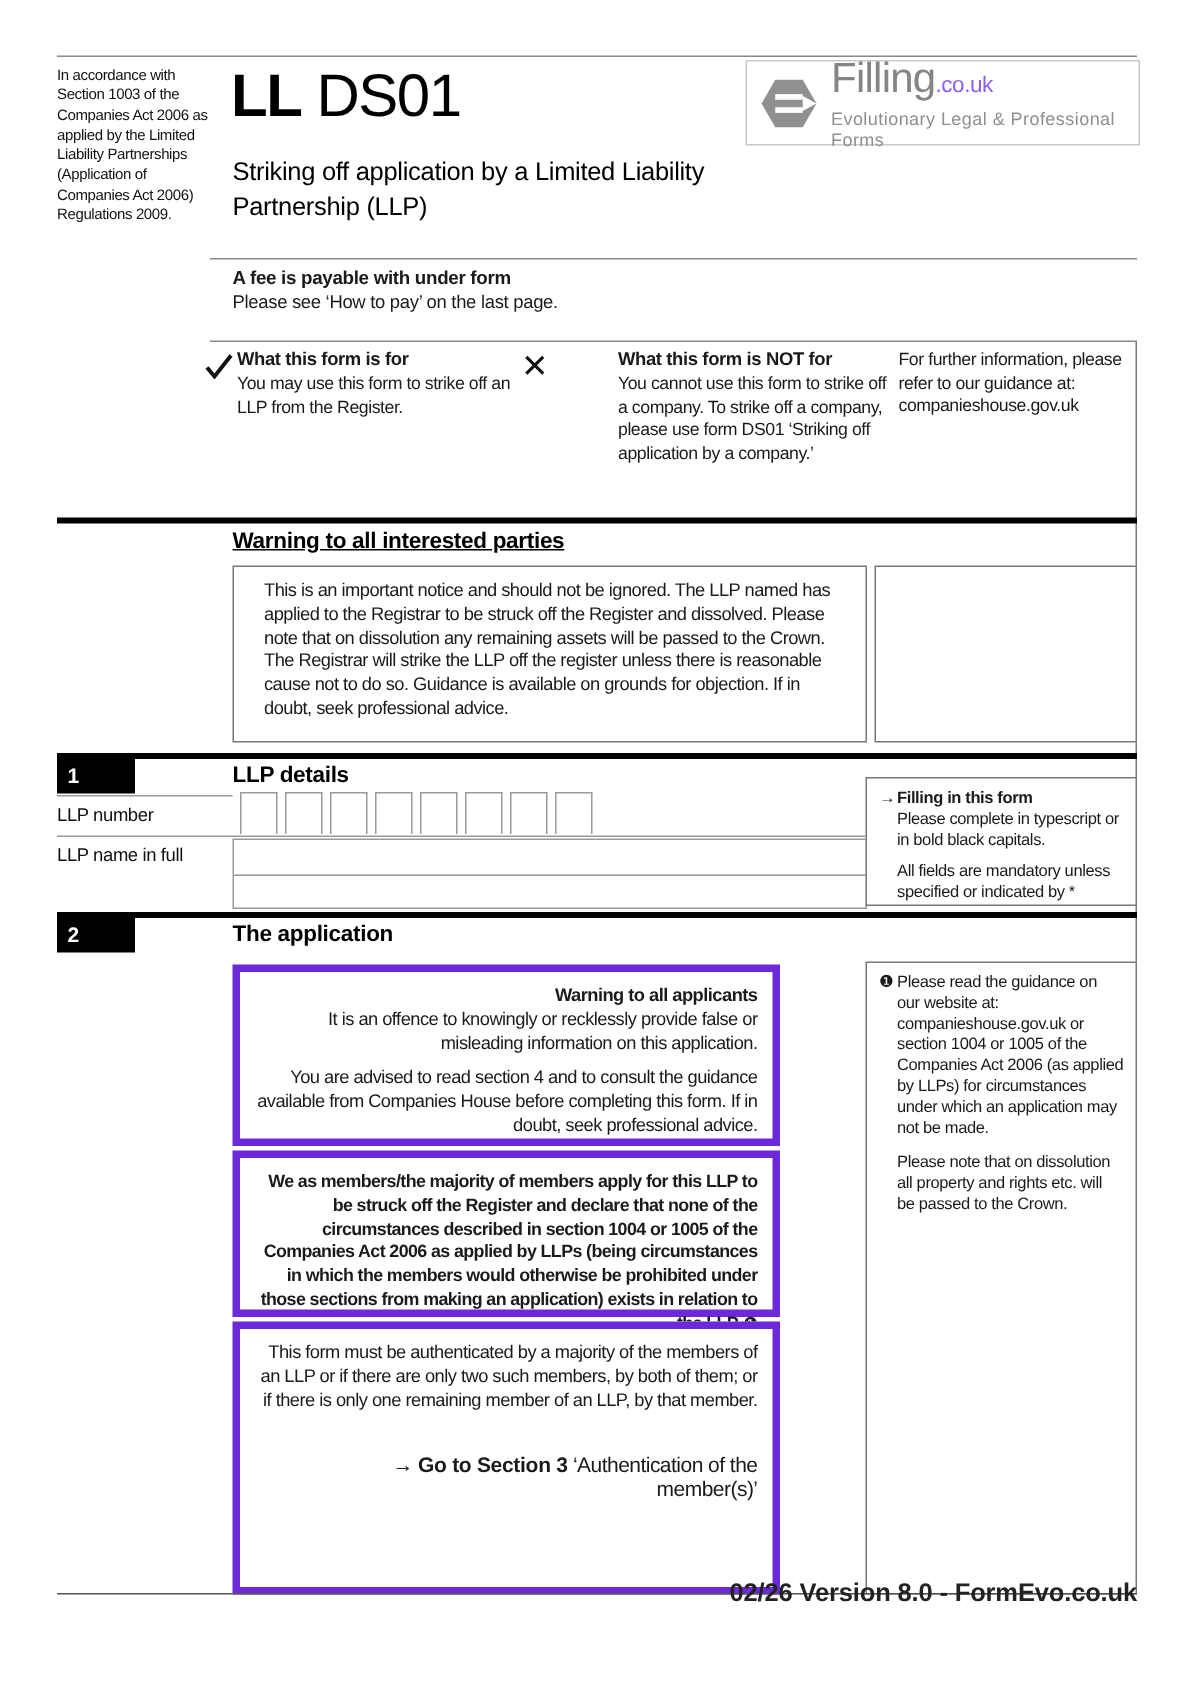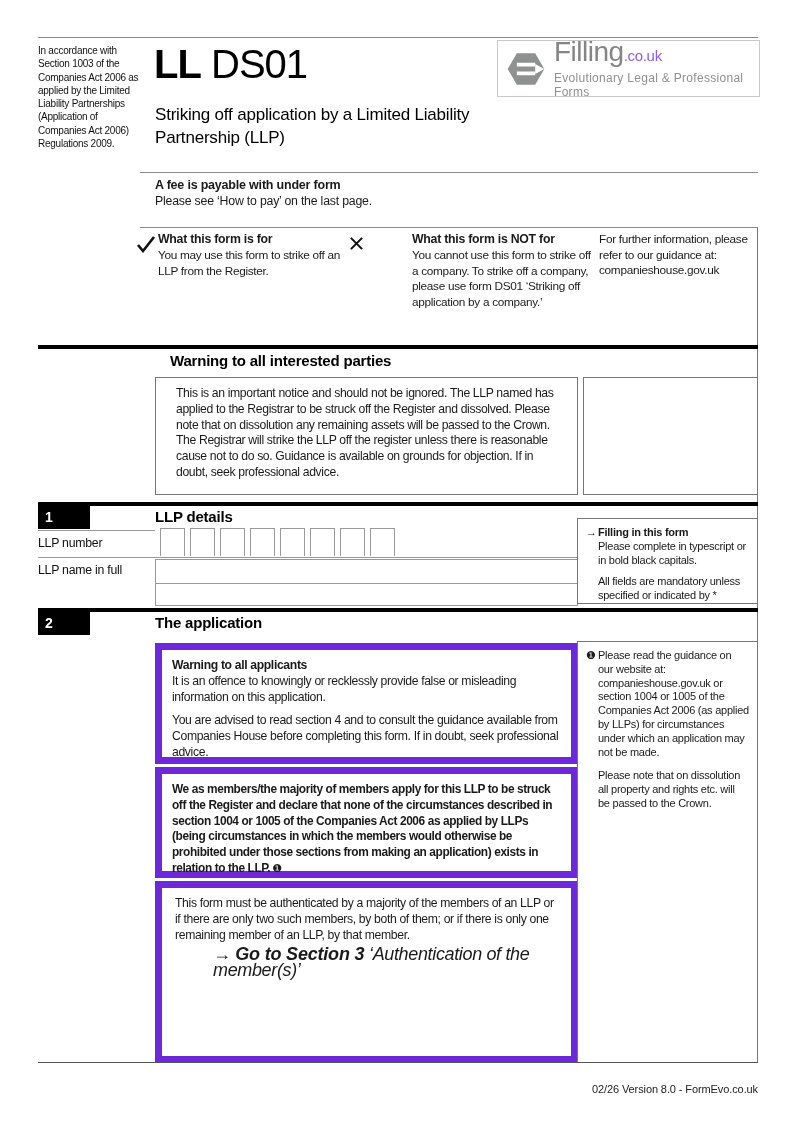--- a/index.html
+++ b/index.html
@@ -43,28 +43,28 @@
 
   .cell { position:absolute; top:528px; width:25px; height:28px; border:1px solid #9a9a9a; border-bottom:none; background:#fff; }
 
   .sidebox { position:absolute; left:577px; width:181px; border:1px solid #777; background:#fff; padding:7px 8px; font-size:11px; line-height:13.8px; letter-spacing:-0.25px; }
   .sidebox .hang { display:flex; }
   .sidebox .hang .mk { flex:0 0 12px; }
   .sideb { font-weight:700; }
   .gap8 { height:8px; }
   .gap10 { height:10px; }
 
-  .appbox { position:absolute; left:155px; width:423px; border:7px solid #6d28d9; background:#fff; padding:8px 10px; font-size:12.2px; line-height:15.8px; letter-spacing:-0.35px; }
+  .appbox { position:absolute; left:155px; width:365px; border:5px solid #6d28d9; background:#fff; padding:8px 10px; font-size:12.2px; line-height:15.8px; letter-spacing:-0.35px;text-align:right; }
   .appbox .btitle { font-weight:700; }
   .decl { font-weight:700; font-size:11.9px; line-height:15.4px; letter-spacing:-0.4px; }
-  .goto { margin-top:4px; margin-left:38px; font-size:18px;font-style:italic; }
+  .goto { margin-top:28px; margin-left:38px; font-size:14px; }
   .goto .gb { font-weight:700; letter-spacing:-0.2px; }
   .marker { font-size:11px; }
 
-  .footer { position:absolute; right:42px; top:1083px; font-size:11px; color:#222; letter-spacing:-0.1px; }
+  .footer { position:absolute; right:42px; top:1052px; font-size:17px; color:#222; letter-spacing:-0.1px;font-weight:bold; }
 
   svg { display:block; }
 </style>
 </head>
 <body>
 
 <div id="page">
 
   <div class="rule-thin" style="left:38px; top:37px; width:720px;"></div>
 
@@ -110,21 +110,21 @@
     <h4>What this form is NOT for</h4>
     <p>You cannot use this form to strike off a company. To strike off a company, please use form DS01 ‘Striking off application by a company.’</p>
   </div>
   <div class="pcol" style="left:585px; width:168px;margin-left:14px;">
     <p style="margin-top:0;">For further information, please refer to our guidance at: companieshouse.gov.uk</p>
   </div>
 
   <div class="vrule" style="left:757px; top:228px; height:835px;"></div>
 
   <div class="rule-thick" style="left:38px; top:345px; width:720px;"></div>
-  <div class="h-section" style="left:170px; top:352px;">Warning to all interested parties</div>
+  <div class="h-section" style="left:155px; top:352px;text-decoration:underline;">Warning to all interested parties</div>
   <div class="bx warnbody" style="left:155px; top:377px; width:423px; height:118px;">
     <span>This is an important notice and should not be ignored. The LLP named has applied to the Registrar to be struck off the Register and dissolved. Please note that on dissolution any remaining assets will be passed to the Crown. The Registrar will strike the LLP off the register unless there is reasonable cause not to do so. Guidance is available on grounds for objection. If in doubt, seek professional advice.</span>
   </div>
   <div class="bx" style="left:583px; top:377px; width:175px; height:118px;"></div>
 
   <div class="rule-thick" style="left:38px; top:502px; width:720px;"></div>
   <div class="numbox" style="top:506px;">1</div>
   <div class="h-section" style="left:155px; top:508px;">LLP details</div>
 
   <div class="rule-thin" style="left:38px; top:530px; width:117px; background:#999;"></div>

